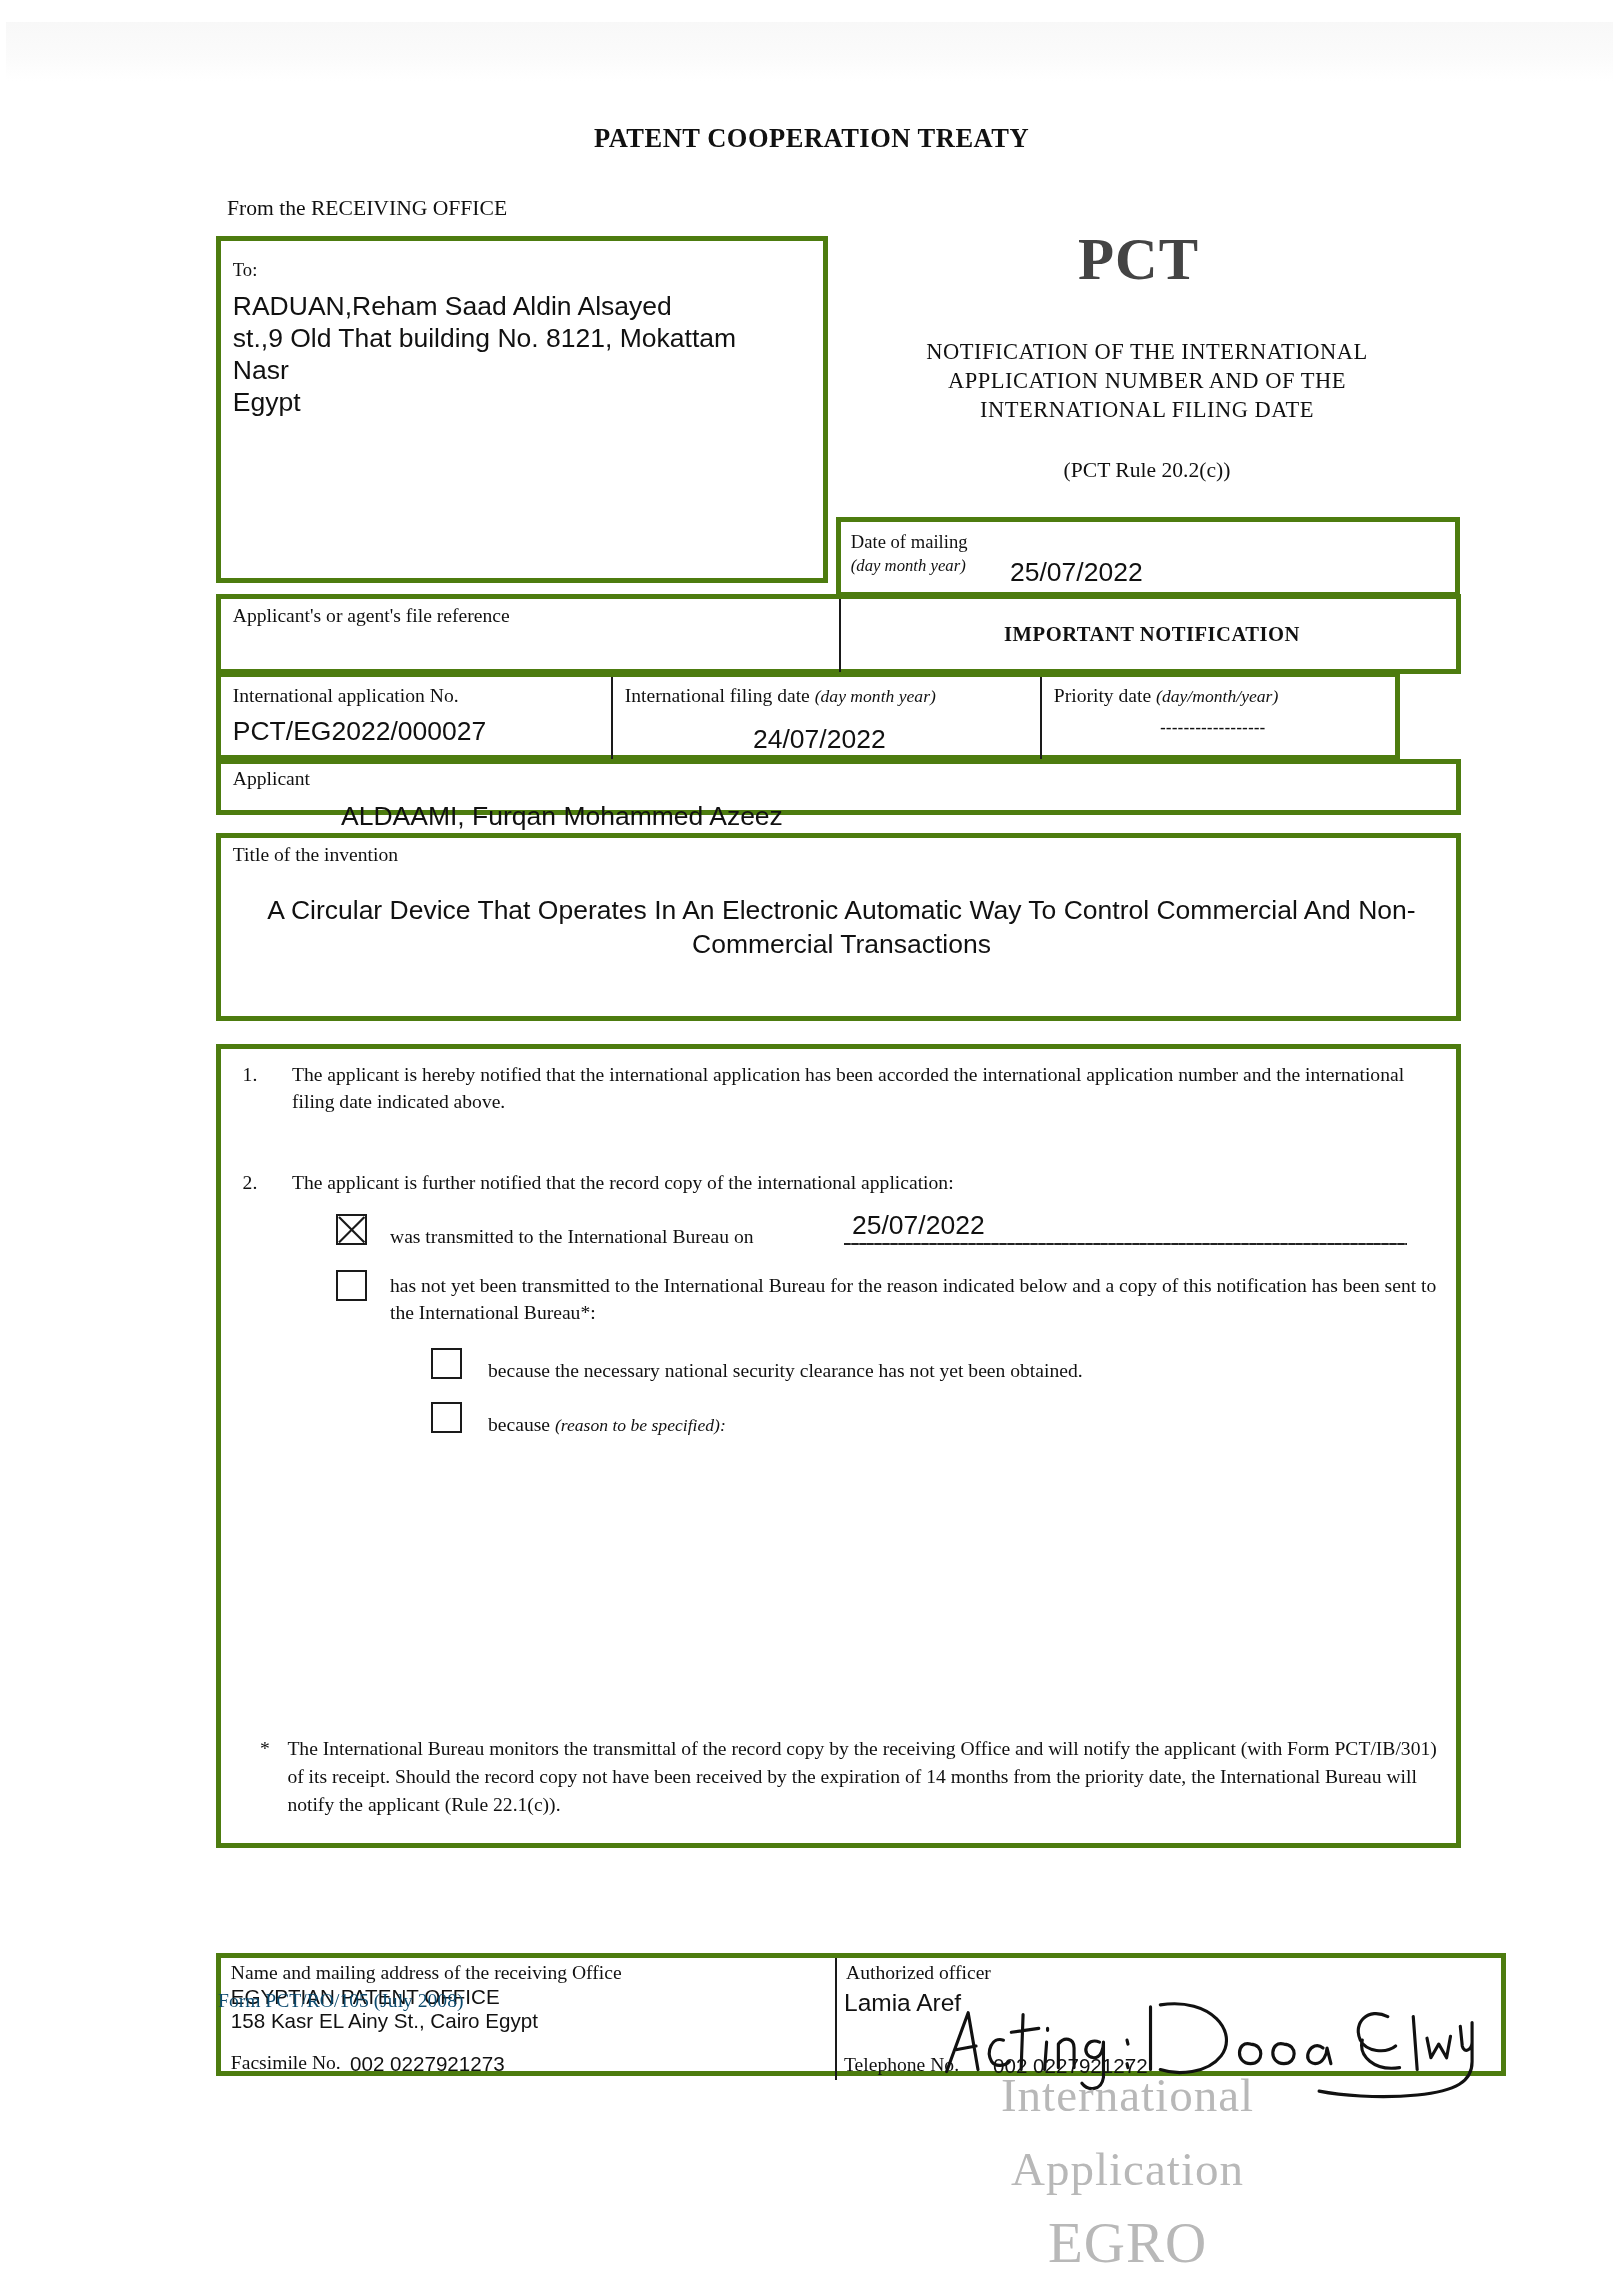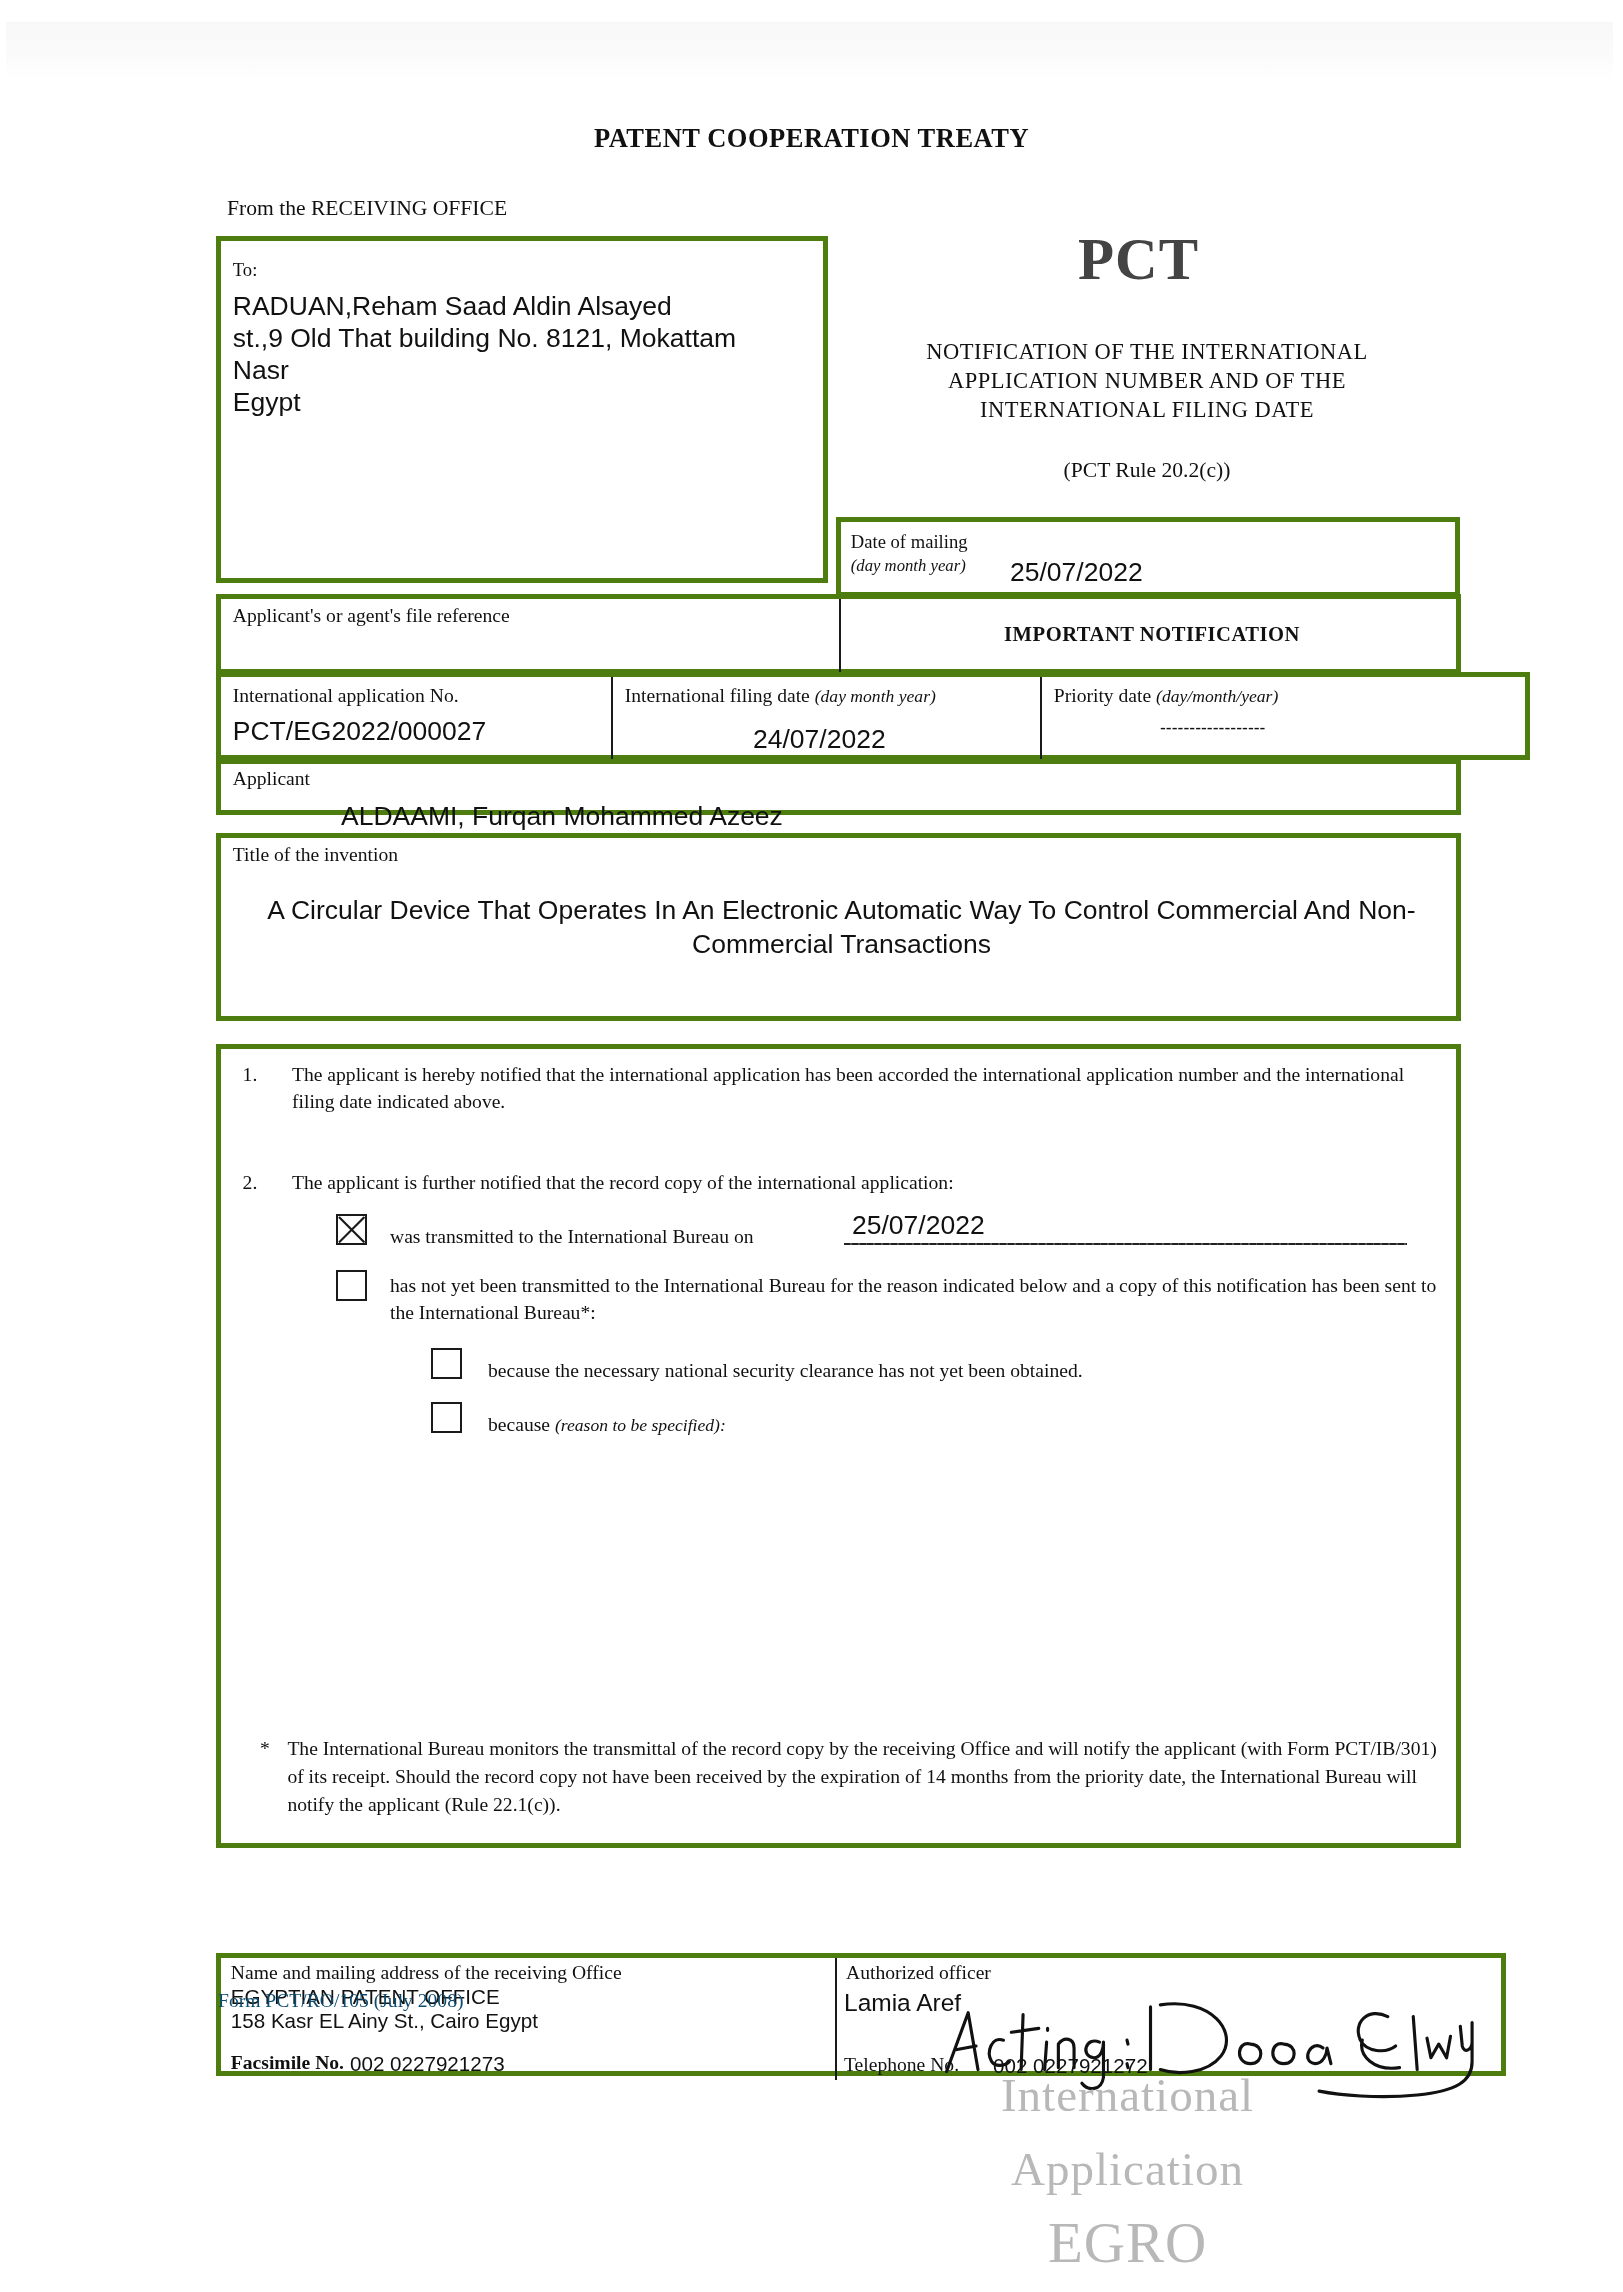--- a/index.html
+++ b/index.html
@@ -73,21 +73,21 @@
     }
 
     .ref-box { left: 216px; top: 594px; width: 1245px; height: 80px; }
     .ref-divider { position: absolute; left: 618px; top: 0; width: 2px; height: 78px; background: #1a1a1a; }
     .ref-label { position: absolute; left: 11.8px; top: 5.9px; font-size: 19.6px; }
     .important {
       position: absolute; left: 620px; width: 622px; top: 23.5px;
       text-align: center; font-size: 20.6px; font-weight: bold; letter-spacing: 0.5px;
     }
 
-    .grid-box { left: 216px; top: 672px; width: 1314px; height: 88px; }
+    .grid-box { left: 216px; top: 672px; width: 1184px; height: 88px; }
     .grid-box .cell { position: absolute; top: 0; height: 86px; }
     .cell-div { position: absolute; top: 0; width: 2px; height: 86px; background: #1a1a1a; }
     .cell-label { position: absolute; left: 11.8px; top: 7.8px; font-size: 19.6px; white-space: nowrap; }
     .cell-label i { font-size: 17.6px; }
     .cell-value {
       position: absolute; font-family: "Liberation Sans", sans-serif; font-size: 26.5px; white-space: nowrap;
     }
 
     .applicant-box { left: 216px; top: 759px; width: 1245px; height: 56px; }
     .applicant-label { position: absolute; left: 11.8px; top: 3.9px; font-size: 19.6px; }
@@ -135,21 +135,21 @@
     .footnote-star { position: absolute; left: 0; top: 0; }
     .footnote-text { position: absolute; left: 27.4px; width: 1157px; }
 
     .office-box { left: 216px; top: 1953px; width: 1290px; height: 123px; }
     .office-divider { position: absolute; left: 614px; top: 0; width: 2px; height: 122px; background: #1a1a1a; }
     .office-label { position: absolute; left: 9.8px; top: 3.9px; font-size: 19.6px; }
     .office-name {
       position: absolute; left: 9.8px; top: 27.4px;
       font-family: "Liberation Sans", sans-serif; font-size: 20.6px; line-height: 23.5px;
     }
-    .fax-label { position: absolute; left: 9.8px; top: 94px; font-size: 19.6px; font-weight: bold; }
+    .fax-label { position: absolute; left: 9.8px; top: 94px; font-size: 19.6px; }
     .fax-value {
       position: absolute; left: 129px; top: 94px;
       font-family: "Liberation Sans", sans-serif; font-size: 20.6px;
     }
     .officer-label { position: absolute; left: 625px; top: 3.9px; font-size: 19.6px; }
     .officer-name {
       position: absolute; left: 623px; top: 31px;
       font-family: "Liberation Sans", sans-serif; font-size: 24.5px;
     }
     .tel-label { position: absolute; left: 623px; top: 96px; font-size: 19.6px; }

